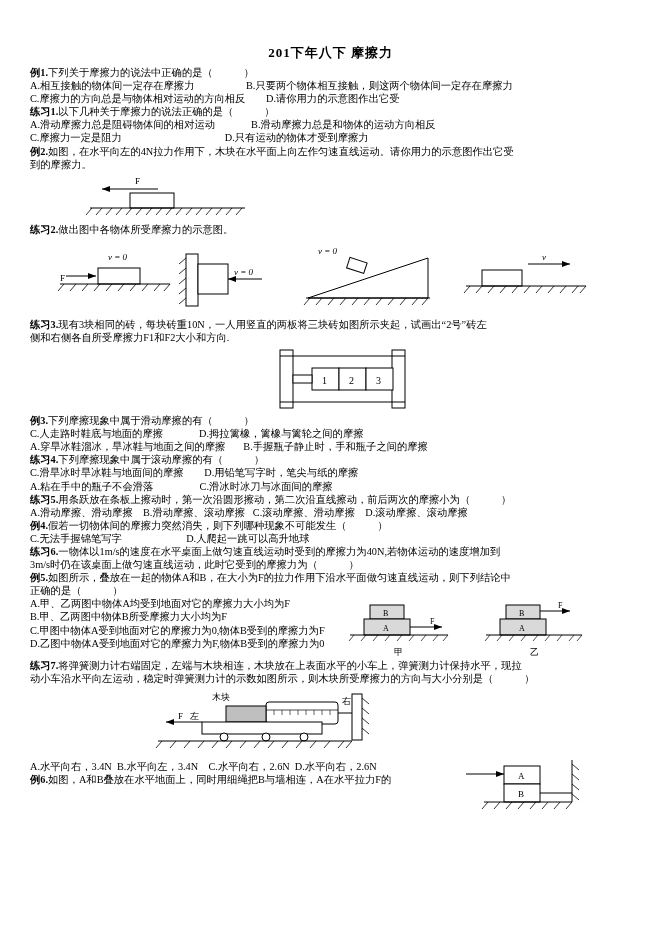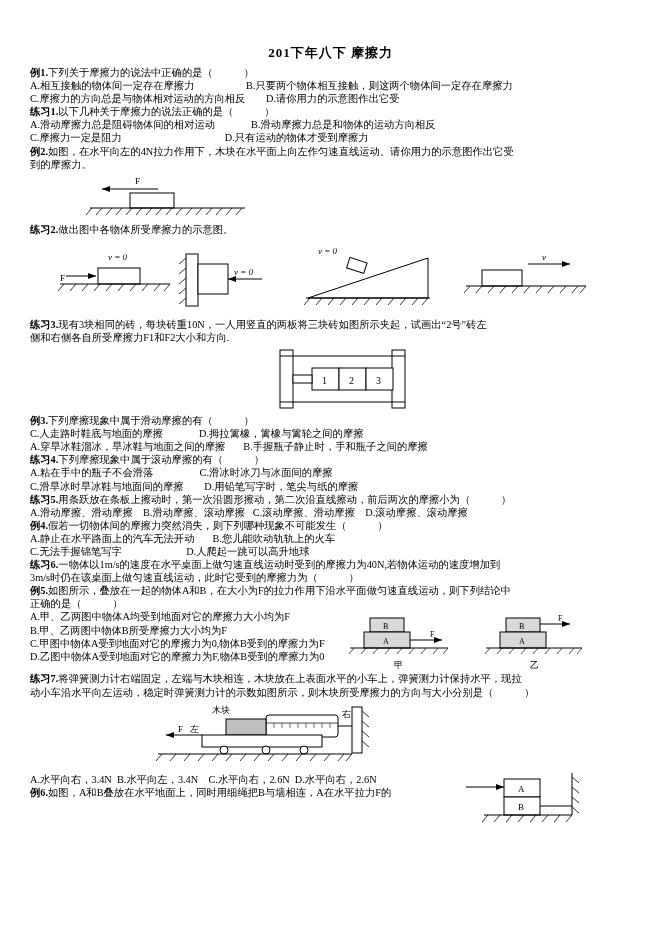--- a/index.html
+++ b/index.html
@@ -193,26 +193,25 @@
         <text x="346" y="38" font-family="Liberation Serif, serif" font-size="10" fill="#000">3</text>
 
         <rect x="263" y="29" width="19" height="8" fill="#fff" stroke="#000" stroke-width="1"></rect>
       </svg>
     </div>
 
     <p class="ln"><b>例3.</b>下列摩擦现象中属于滑动摩擦的有（            ）</p>
     <p class="ln">C.人走路时鞋底与地面的摩擦              D.拇拉篱橡，篱橡与篱轮之间的摩擦</p>
     <p class="ln">A.穿旱冰鞋溜冰，旱冰鞋与地面之间的摩擦       B.手握瓶子静止时，手和瓶子之间的摩擦</p>
     <p class="ln"><b>练习4.</b>下列摩擦现象中属于滚动摩擦的有（            ）</p>
+    <p class="ln">C.滑旱冰时旱冰鞋与地面间的摩擦        D.用铅笔写字时，笔尖与纸的摩擦</p>
     <p class="ln">A.粘在手中的瓶子不会滑落                  C.滑冰时冰刀与冰面间的摩擦</p>
-    <p class="ln">C.滑旱冰时旱冰鞋与地面间的摩擦        D.用铅笔写字时，笔尖与纸的摩擦</p>
     <p class="ln"><b>练习5.</b>用条跃放在条板上擦动时，第一次沿圆形擦动，第二次沿直线擦动，前后两次的摩擦小为（            ）</p>
     <p class="ln">A.滑动摩擦、滑动摩擦    B.滑动摩擦、滚动摩擦   C.滚动摩擦、滑动摩擦    D.滚动摩擦、滚动摩擦</p>
     <p class="ln"><b>例4.</b>假若一切物体间的摩擦力突然消失，则下列哪种现象不可能发生（            ）</p>
-    <p class="ln">A.静止在水平路面上的汽车无法开动       B.您儿能吹动轨轨上的火车</p>
     <p class="ln">C.无法手握锦笔写字                         D.人爬起一跳可以高升地球</p>
     <p class="ln"><b>练习6.</b>一物体以1m/s的速度在水平桌面上做匀速直线运动时受到的摩擦力为40N,若物体运动的速度增加到</p>
     <p class="ln">3m/s时仍在该桌面上做匀速直线运动，此时它受到的摩擦力为（            ）</p>
     <p class="ln"><b>例5.</b>如图所示，叠放在一起的物体A和B，在大小为F的拉力作用下沿水平面做匀速直线运动，则下列结论中</p>
     <p class="ln">正确的是（            ）</p>
 
     <div class="cols">
       <div class="c1">
         <p class="ln">A.甲、乙两图中物体A均受到地面对它的摩擦力大小均为F</p>
         <p class="ln">B.甲、乙两图中物体B所受摩擦力大小均为F</p>

